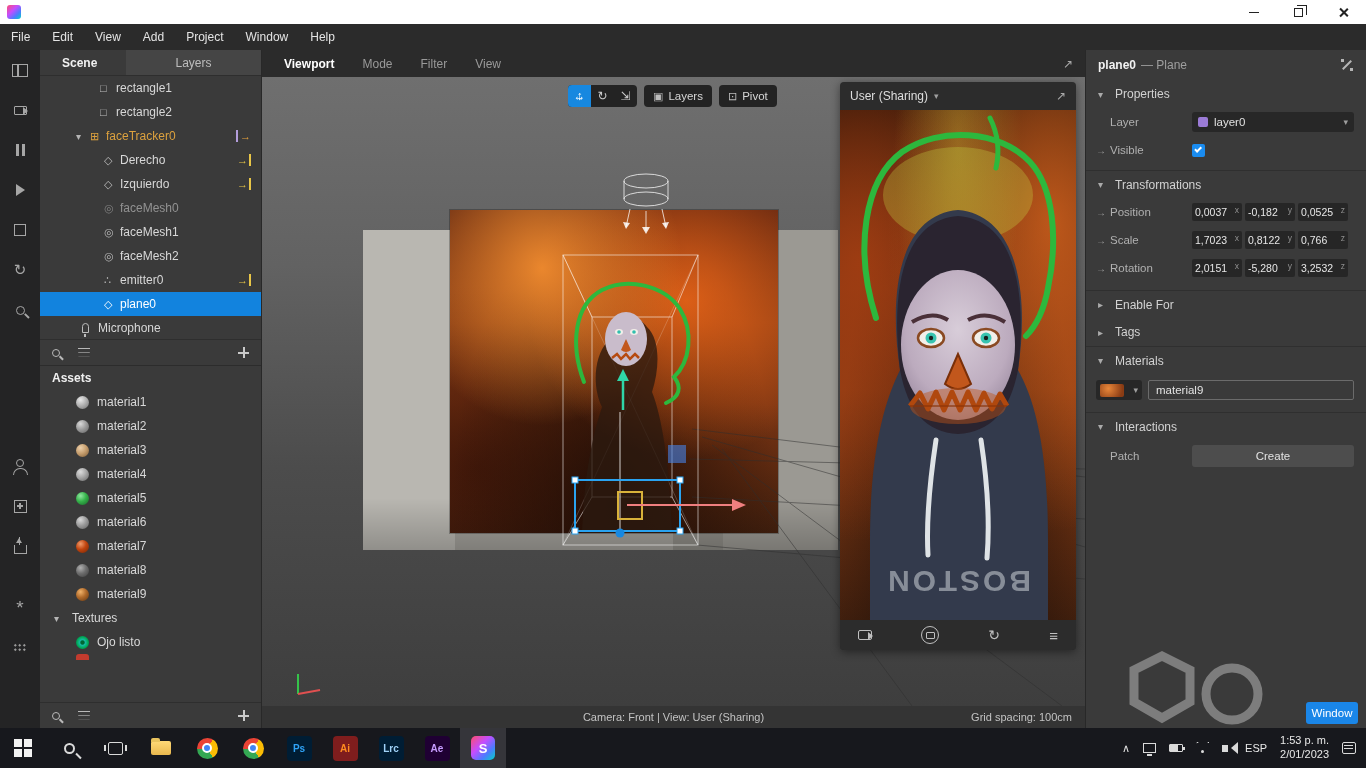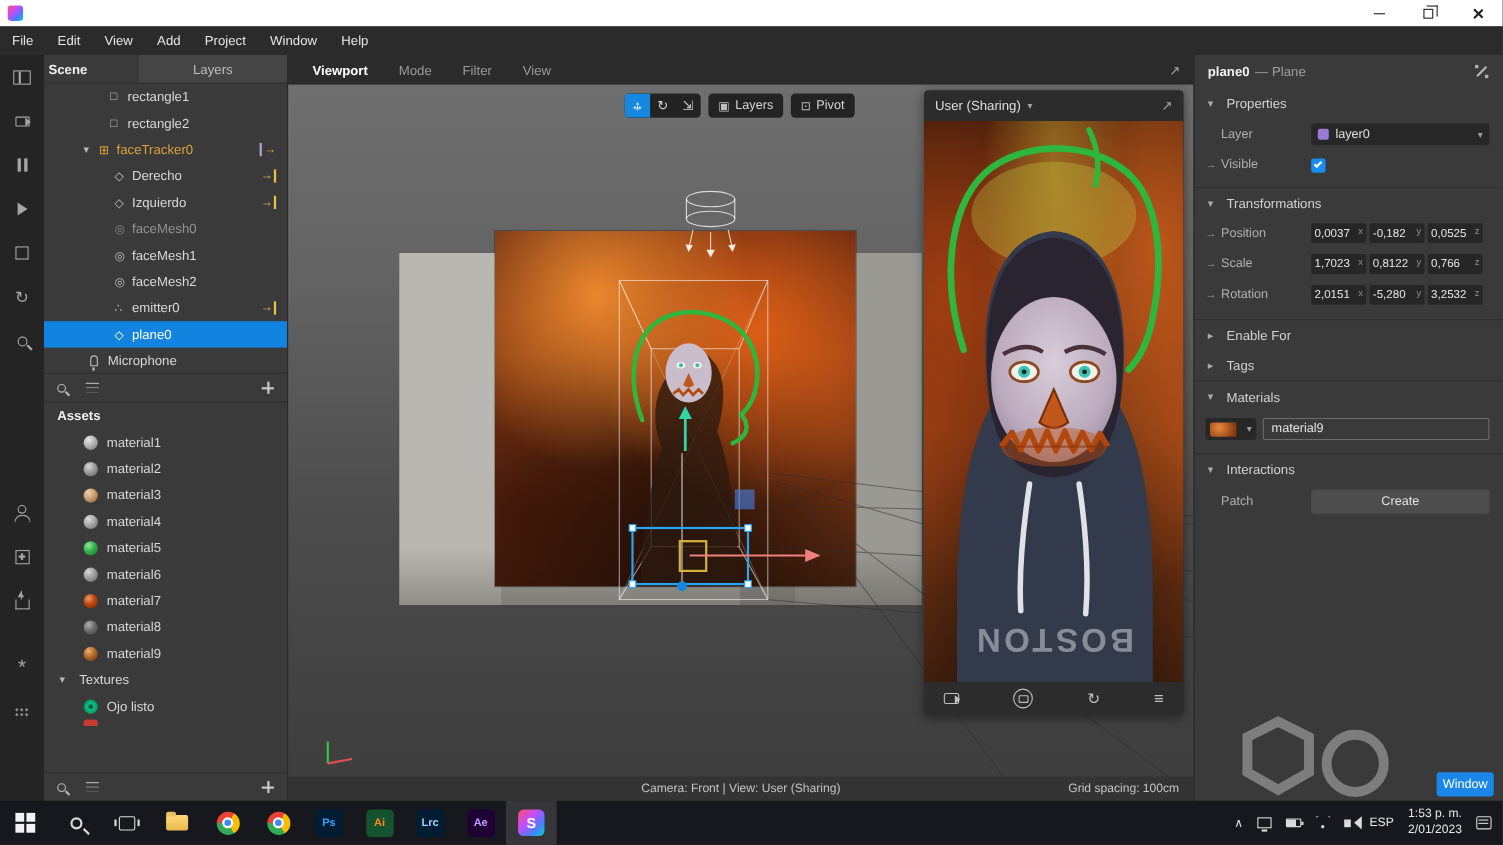--- a/index.html
+++ b/index.html
@@ -49,21 +49,21 @@
   .ic-plusbox::before { left:2px; top:4.5px; width:6px; height:1.5px; } .ic-plusbox::after { left:4.5px; top:2px; width:1.5px; height:6px; }
   .ic-upload { width:13px; height:9px; border:1.5px solid #a6a6a6; border-top:none; position:relative; margin-top:7px; }
   .ic-upload::before { content:""; position:absolute; left:4.2px; top:-8px; width:1.5px; height:8px; background:#a6a6a6; }
   .ic-upload::after { content:""; position:absolute; left:1.5px; top:-10px; border:3.5px solid transparent; border-bottom:5px solid #a6a6a6; }
   .ic-grid9 { width:14px; height:10px; background-image:radial-gradient(#a6a6a6 1px, transparent 1.2px); background-size:4.5px 4.5px; }
 
   
   .sidebar { width:222px; flex:none; background:#3a3a3a; border-right:1px solid #282828; display:flex; flex-direction:column; }
   .scene-panel { height:316px; display:flex; flex-direction:column; border-bottom:1px solid #2c2c2c; }
   .panel-head { height:26px; display:flex; align-items:stretch; background:#3a3a3a; border-bottom:1px solid #2e2e2e; flex:none; }
-  .ph-title { display:flex; align-items:center; padding-left:4px; width:86px; color:#f0f0f0; font-size:12px; font-weight:bold; }
+  .ph-title { display:flex; align-items:center; padding-left:22px; width:86px; color:#f0f0f0; font-size:12px; font-weight:bold; }
   .layers-tab { flex:1; background:#454545; color:#bdbdbd; font-size:12px; display:flex; align-items:center; justify-content:center; }
   .tree { flex:1; overflow:hidden; }
   .trow { height:24px; display:flex; align-items:center; font-size:12px; color:#d8d8d8; position:relative; padding-left:var(--ind,40px); }
   .trow.sel { background:#1283de; color:#fff; }
   .trow.dim { opacity:.55; }
   .tcaret { width:14px; color:#b5b5b5; font-size:10px; flex:none; }
   .ticon { width:16px; flex:none; font-size:11px; color:#bdbdbd; text-align:left; }
   .trow.sel .ticon { color:#fff; }
   .orange { color:#dca13e !important; }
   .tlbl { white-space:nowrap; }
@@ -190,21 +190,21 @@
   .tk-search::after { content:""; position:absolute; left:9px; top:10px; width:7px; height:2px; background:#dadada; transform:rotate(45deg); }
   .tk-view { width:15px; height:13px; border:1.6px solid #dadada; border-radius:2px; position:relative; }
   .tk-view::before { content:""; position:absolute; left:-5px; top:2px; width:2px; height:6px; background:#dadada; }
   .tk-view::after { content:""; position:absolute; right:-5px; top:2px; width:2px; height:6px; background:#dadada; }
   .tk-folder { width:20px; height:14px; background:linear-gradient(#ffd977,#e9b84e); border-radius:2px; position:relative; }
   .tk-folder::before { content:""; position:absolute; left:0; top:-3px; width:9px; height:4px; background:#e9c35e; border-radius:2px 2px 0 0; }
   .chrome { width:21px; height:21px; border-radius:50%; position:relative;
     background:conic-gradient(from -90deg, #ea4335 0 120deg, #fbbc05 120deg 240deg, #34a853 240deg 360deg); }
   .chrome::after { content:""; position:absolute; left:5.5px; top:5.5px; width:10px; height:10px; border-radius:50%; background:#4285f4; border:2px solid #fff; box-sizing:border-box; }
   .adobe { width:25px; height:25px; border-radius:4px; display:flex; align-items:center; justify-content:center; font-size:10px; font-weight:bold; }
-  .ps { background:#001d34; color:#2fa3f7; } .ai { background:#14532d; color:#ff8b1f; }
+  .ps { background:#001d34; color:#2fa3f7; } .ai { background:#7f1d1d; color:#ff8b1f; }
   .lrc { background:#001d34; color:#9fd1f7; } .ae { background:#1f0033; color:#c79bff; }
   .spark-tile { background:rgba(255,255,255,.13); }
   .spark-ic { width:24px; height:24px; border-radius:5px; background:linear-gradient(135deg,#ff4d6d 0%,#c44dff 40%,#4d7bff 70%,#00d4c4 100%);
     display:flex; align-items:center; justify-content:center; color:#fff; font-weight:bold; font-size:13px; }
   .tray { margin-left:auto; display:flex; align-items:center; gap:13px; padding-right:10px; color:#e8e8e8; }
   .tri { font-size:11px; color:#e0e0e0; }
   .ic-monitor { width:13px; height:10px; border:1.5px solid #dadada; position:relative; }
   .ic-monitor::after { content:""; position:absolute; left:3px; bottom:-3.5px; width:5px; height:2px; background:#dadada; }
   .ic-batt { width:14px; height:8px; border:1.3px solid #dadada; border-radius:1px; position:relative; background:linear-gradient(90deg,#dadada 0 70%, transparent 70%); }
   .ic-batt::after { content:""; position:absolute; right:-3px; top:1.5px; width:2px; height:3px; background:#dadada; }

